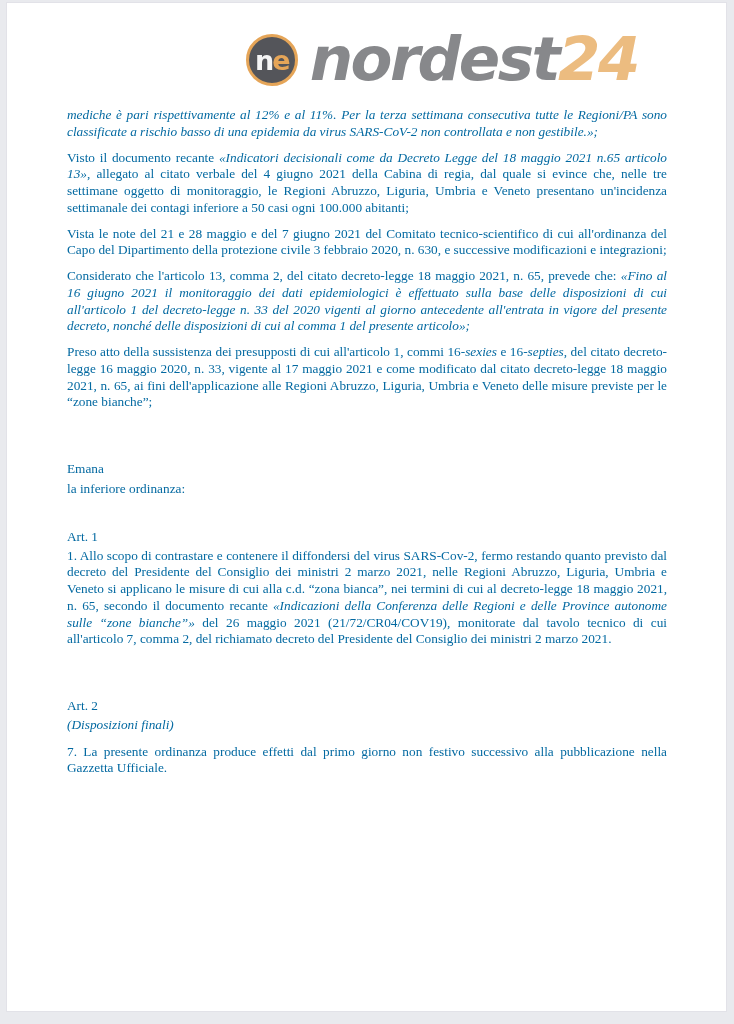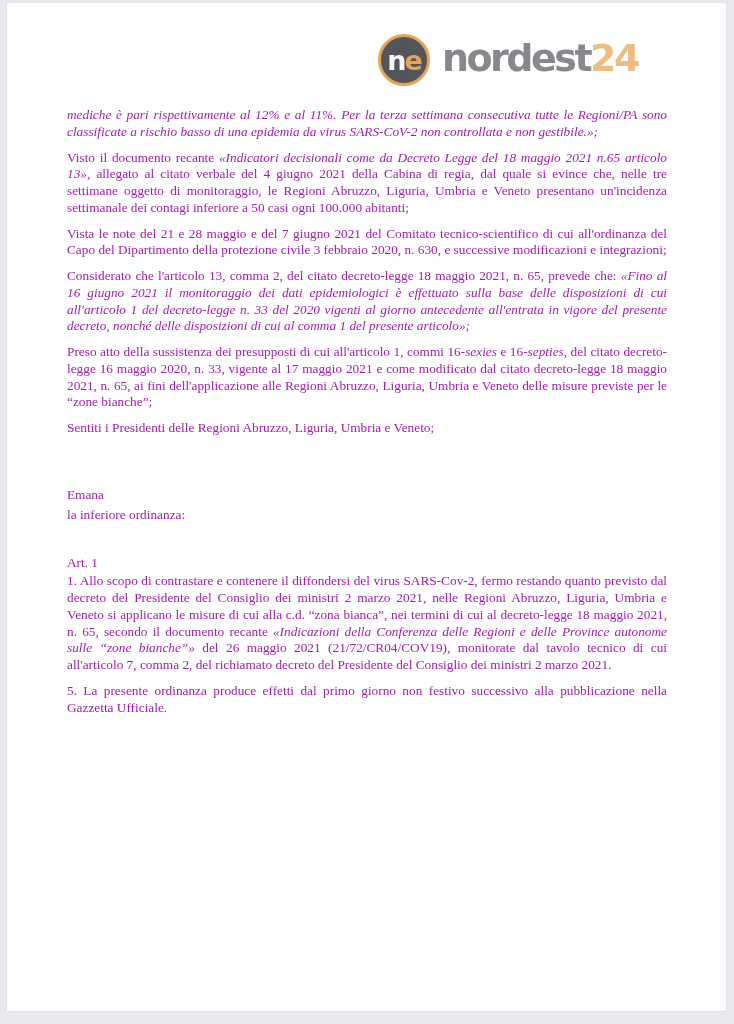--- a/index.html
+++ b/index.html
@@ -36,32 +36,33 @@
     display:flex;align-items:center;justify-content:center;
     font-family:"DejaVu Sans", sans-serif;
     font-weight:bold;font-size:27px;letter-spacing:-2px;
     line-height:1;
   }
   .logo-icon .ln{color:#f5f5f5;}
   .logo-icon .le{color:#e5a558;}
   .logo-word{
     font-family:"DejaVu Sans", sans-serif;
     font-weight:bold;
-    font-size:38px;
+    font-size:61px;
     letter-spacing:-2.5px;
     margin-left:12px;
     line-height:1;
     padding-bottom:4px;
+    font-style:italic;
   }
   .logo-word .wg{color:#87888b;}
   .logo-word .wa{color:#ecbc80;}
   
   .doc{
     padding:14px 59px 0 60px;
-    color:#a21caf;
+    color:#0369a1;
     font-size:13.3px;
     line-height:1.26;
   }
   .doc p{
     margin:0 0 9px 0;
     text-align:justify;
   }
   .it{font-style:italic;}
   .center{text-align:right;}
   .emana{
@@ -97,25 +98,26 @@
     <p class="it"><span>mediche è pari rispettivamente al 12% e al 11%. Per la terza settimana consecutiva tutte le Regioni/PA sono classificate a rischio basso di una epidemia da virus SARS-CoV-2 non controllata e non gestibile.»;</span></p>
 
     <p><span>Visto il documento recante </span><span class="it">«Indicatori decisionali come da Decreto Legge del 18 maggio 2021 n.65 articolo 13»</span><span>, allegato al citato verbale del 4 giugno 2021 della Cabina di regia, dal quale si evince che, nelle tre settimane oggetto di monitoraggio, le Regioni Abruzzo, Liguria, Umbria e Veneto presentano un'incidenza settimanale dei contagi inferiore a 50 casi ogni 100.000 abitanti;</span></p>
 
     <p><span>Vista le note del 21 e 28 maggio e del 7 giugno 2021 del Comitato tecnico-scientifico di cui all'ordinanza del Capo del Dipartimento della protezione civile 3 febbraio 2020, n. 630, e successive modificazioni e integrazioni;</span></p>
 
     <p><span>Considerato che l'articolo 13, comma 2, del citato decreto-legge 18 maggio 2021, n. 65, prevede che: </span><span class="it">«Fino al 16 giugno 2021 il monitoraggio dei dati epidemiologici è effettuato sulla base delle disposizioni di cui all'articolo 1 del decreto-legge n. 33 del 2020 vigenti al giorno antecedente all'entrata in vigore del presente decreto, nonché delle disposizioni di cui al comma 1 del presente articolo»;</span></p>
 
     <p><span>Preso atto della sussistenza dei presupposti di cui all'articolo 1, commi 16-</span><span class="it">sexies</span><span> e 16-</span><span class="it">septies</span><span>, del citato decreto-legge 16 maggio 2020, n. 33, vigente al 17 maggio 2021 e come modificato dal citato decreto-legge 18 maggio 2021, n. 65, ai fini dell'applicazione alle Regioni Abruzzo, Liguria, Umbria e Veneto delle misure previste per le “zone bianche”;</span></p>
 
-    <p><span>Sentiti i Presidenti delle Regioni Abruzzo, Liguria, Umbria e Veneto;</span></p>
 
     <p class="center emana"><span>Emana</span><br><span>la inferiore ordinanza:</span></p>
 
     <p class="center art-title">Art. 1</p>
 
     <p><span>1. Allo scopo di contrastare e contenere il diffondersi del virus SARS-Cov-2, fermo restando quanto previsto dal decreto del Presidente del Consiglio dei ministri 2 marzo 2021, nelle Regioni Abruzzo, Liguria, Umbria e Veneto si applicano le misure di cui alla c.d. “zona bianca”, nei termini di cui al decreto-legge 18 maggio 2021, n. 65, secondo il documento recante </span><span class="it">«Indicazioni della Conferenza delle Regioni e delle Province autonome sulle “zone bianche”»</span><span> del 26 maggio 2021 (21/72/CR04/COV19), monitorate dal tavolo tecnico di cui all'articolo 7, comma 2, del richiamato decreto del Presidente del Consiglio dei ministri 2 marzo 2021.</span></p>
 
+    <p class="center art-title art2-block">Art. 2</p>
+    <p class="center it art-sub">(Disposizioni finali)</p>
 
-    <p>5. La presente ordinanza produce effetti dal primo giorno non festivo successivo alla pubblicazione nella Gazzetta Ufficiale.</p>
+    <p>7. La presente ordinanza produce effetti dal primo giorno non festivo successivo alla pubblicazione nella Gazzetta Ufficiale.</p>
 
   </div>
 </div>
 
 </body></html>

